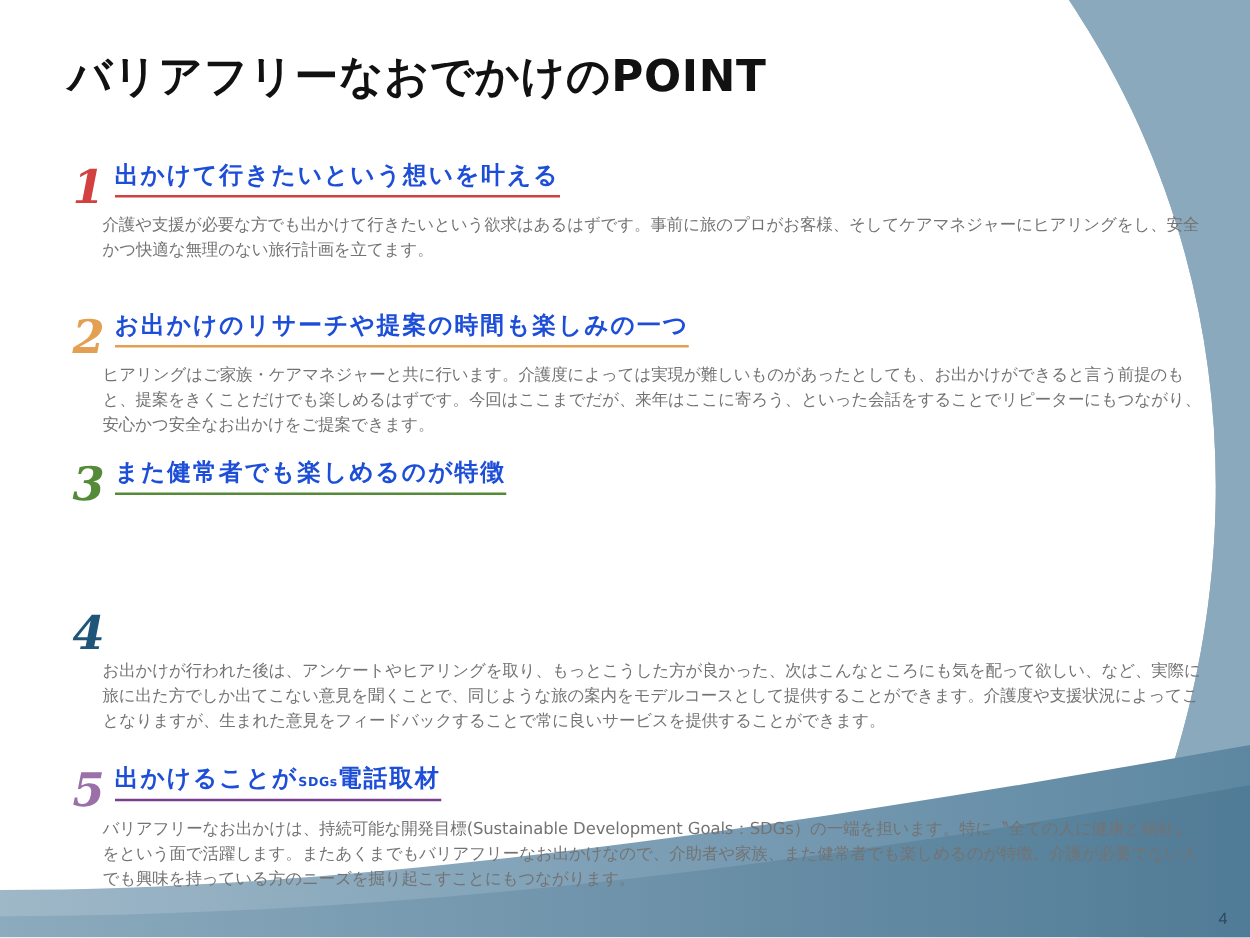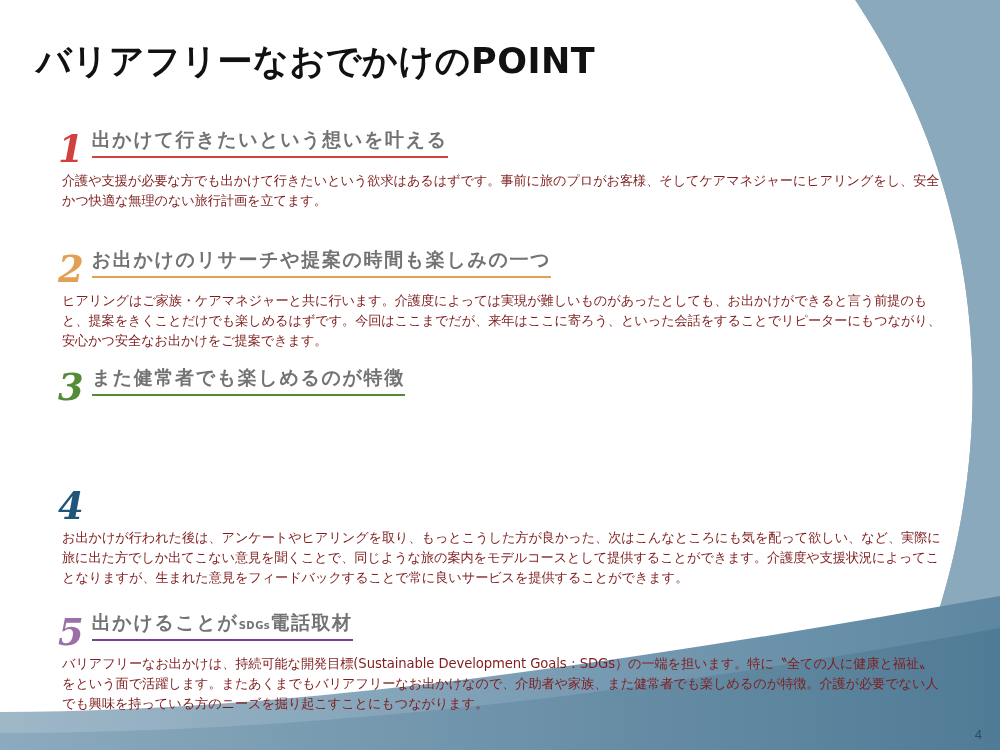--- a/index.html
+++ b/index.html
@@ -26,21 +26,21 @@
   .deco-layer {
     position: absolute;
     inset: 0;
     pointer-events: none;
   }
   .deco-svg { display: block; }
 
   
   .title {
     position: absolute;
-    left: 36px;
+    left: 54px;
     top: 38px;
     font-size: 35px;
     font-weight: bold;
     color: #111111;
     letter-spacing: 0.5px;
     white-space: nowrap;
     font-family: "DejaVu Sans", "Liberation Sans", sans-serif;
   }
 
   
@@ -64,40 +64,40 @@
     padding-right: 2px;
     transform: translateY(2px);
   }
   .sec-title-wrap {
     position: relative;
     padding-bottom: 4px;
   }
   .sec-title {
     font-size: 19px;
     font-weight: bold;
-    color: #737373;
+    color: #1d4ed8;
     letter-spacing: 1.6px;
     white-space: nowrap;
     font-family: "DejaVu Sans", "Liberation Sans", sans-serif;
   }
   .sec-title .small {
     font-size: 10px;
     letter-spacing: 0.5px;
   }
   .sec-rule {
     height: 2px;
     margin-top: 3px;
     width: 100%;
   }
   .sec-body {
     margin-top: 9px;
-    margin-left: 4px;
+    margin-left: 24px;
     font-size: 13.2px;
     line-height: 20px;
-    color: #7f1d1d;
+    color: #737373;
     letter-spacing: -0.1px;
     width: 880px;
     font-family: "DejaVu Sans", "Liberation Sans", sans-serif;
   }
   .sec-body p { margin: 0; }
 
   
   .page-num {
     position: absolute;
     right: 18px;

